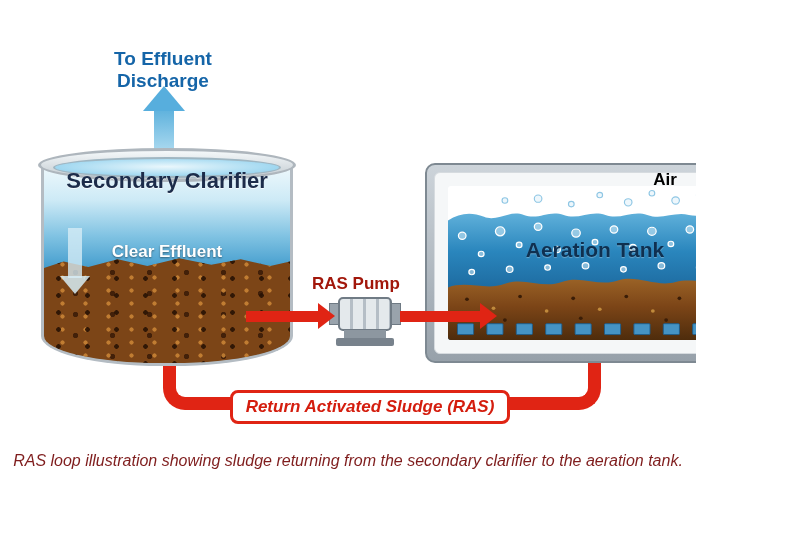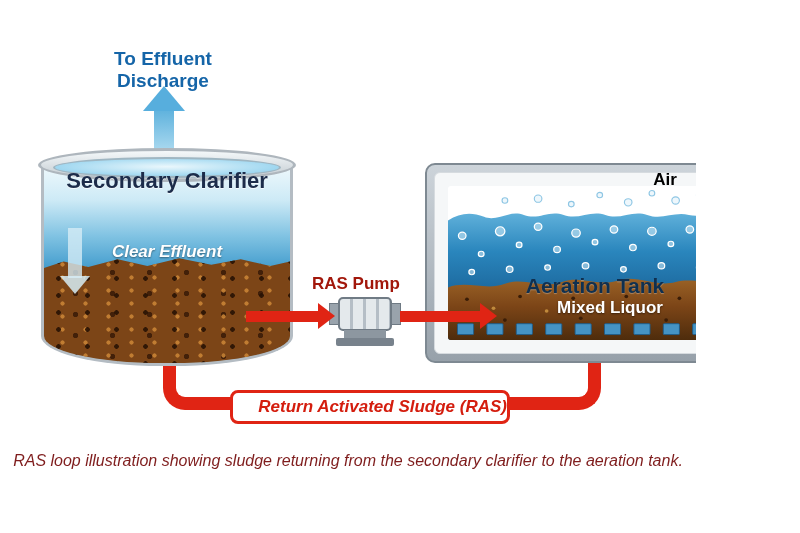--- a/index.html
+++ b/index.html
@@ -63,21 +63,20 @@
   }
   .clarifier-title {
     position:absolute; left:0; right:0; top:20px; text-align:center;
     font-size:22px; font-weight:bold; color:#1c2c4a;
     text-shadow:0 1px 0 rgba(255,255,255,.7);
   }
   .clear-effluent {
     position:absolute; left:0; right:0; top:94px; text-align:center;
     font-size:17px; font-weight:bold; color:#ffffff;
     text-shadow:0 1px 2px rgba(0,0,0,.45);
-    font-style:italic;
   }
   .sludge-settling {
     position:absolute; left:0; right:0; top:152px; text-align:center;
     font-size:17px; font-weight:bold; color:#ffffff;
     text-shadow:0 1px 2px rgba(0,0,0,.5);
   }
   .down-arrow-shaft {
     position:absolute; left:30px; top:80px; width:14px; height:50px;
     background:rgba(215,237,246,.78);
   }
@@ -130,39 +129,38 @@
   .aeration-water svg { width:100%; height:100%; display:block; }
 
   .air-label {
     left:630px; top:170px; width:70px; text-align:center;
     font-size:17px; font-weight:bold; color:#000000; z-index:3;
   }
   .aeration-title {
     left:470px; top:238px; width:250px; text-align:center;
     font-size:21px; font-weight:bold; color:#0f3050; z-index:3;
     text-shadow:0 1px 1px rgba(255,255,255,.3);
-    margin-top:36px;
   }
   .mixed-liquor {
     left:520px; top:298px; width:180px; text-align:center;
     font-size:17px; font-weight:bold; color:#ffffff; z-index:3;
     text-shadow:0 1px 2px rgba(0,0,0,.5);
   }
 
   
   .ras-pipe {
     left:163px; top:350px; width:438px; height:60px; z-index:1;
     border-left:13px solid #e02414; border-right:13px solid #e02414;
     border-bottom:13px solid #e02414;
     border-radius:0 0 22px 22px;
   }
   .ras-label-box {
     left:230px; top:390px; width:280px; height:34px; z-index:4;
     background:#ffffff; border:3px solid #e02414; border-radius:8px;
-    display:flex; align-items:center; justify-content:flex-end;
+    display:flex; align-items:center; justify-content:center;
     color:#d41d0e; font-size:17px; font-weight:bold; font-style:italic;
   }
 
   
   .caption {
     left:0; right:0; top:452px; text-align:center;
     font-size:16px; font-style:italic; color:#7f1d1d;
   }
 </style>
 </head>
@@ -286,17 +284,16 @@
             <rect x="258" y="152" width="17" height="12" rx="1"></rect>
               <rect x="289" y="152" width="17" height="12" rx="1"></rect>
           </g>
         </svg>
       </div>
     </div>
   </div>
 
   <div class="abs air-label">Air</div>
   <div class="abs aeration-title">Aeration Tank</div>
-  <div class="abs mixed-liquor">Mixed Liquor</div>
 
   <div class="abs caption">RAS loop illustration showing sludge returning from the secondary clarifier to the aeration tank.</div>
 
 </div>
 
 </body></html>

